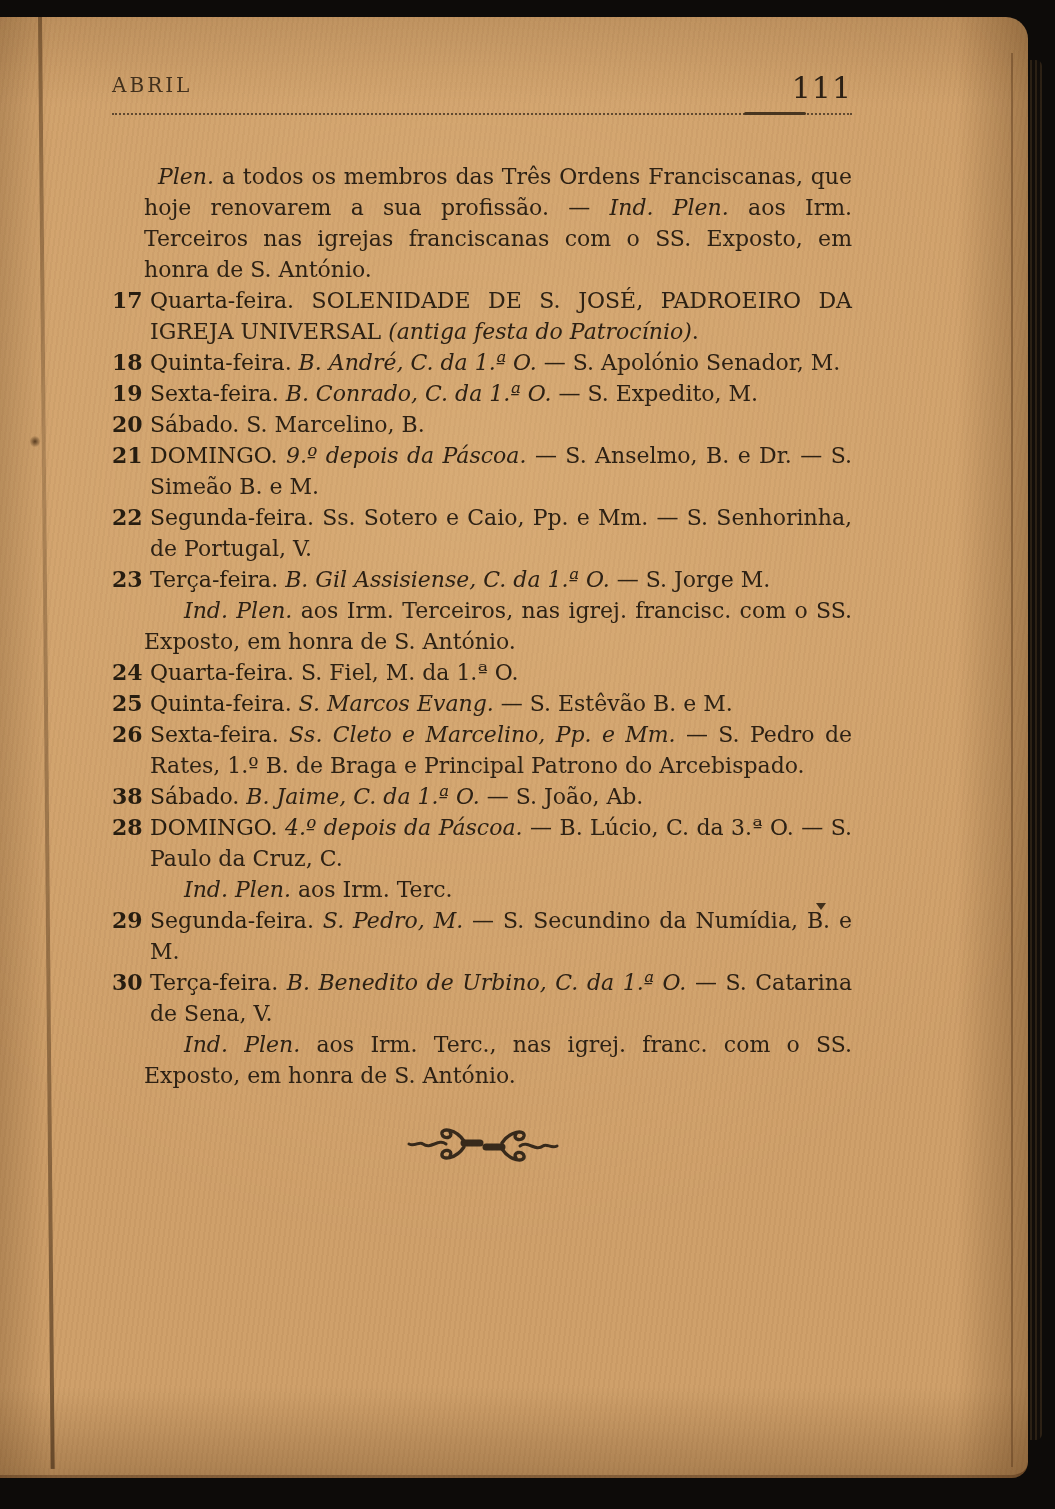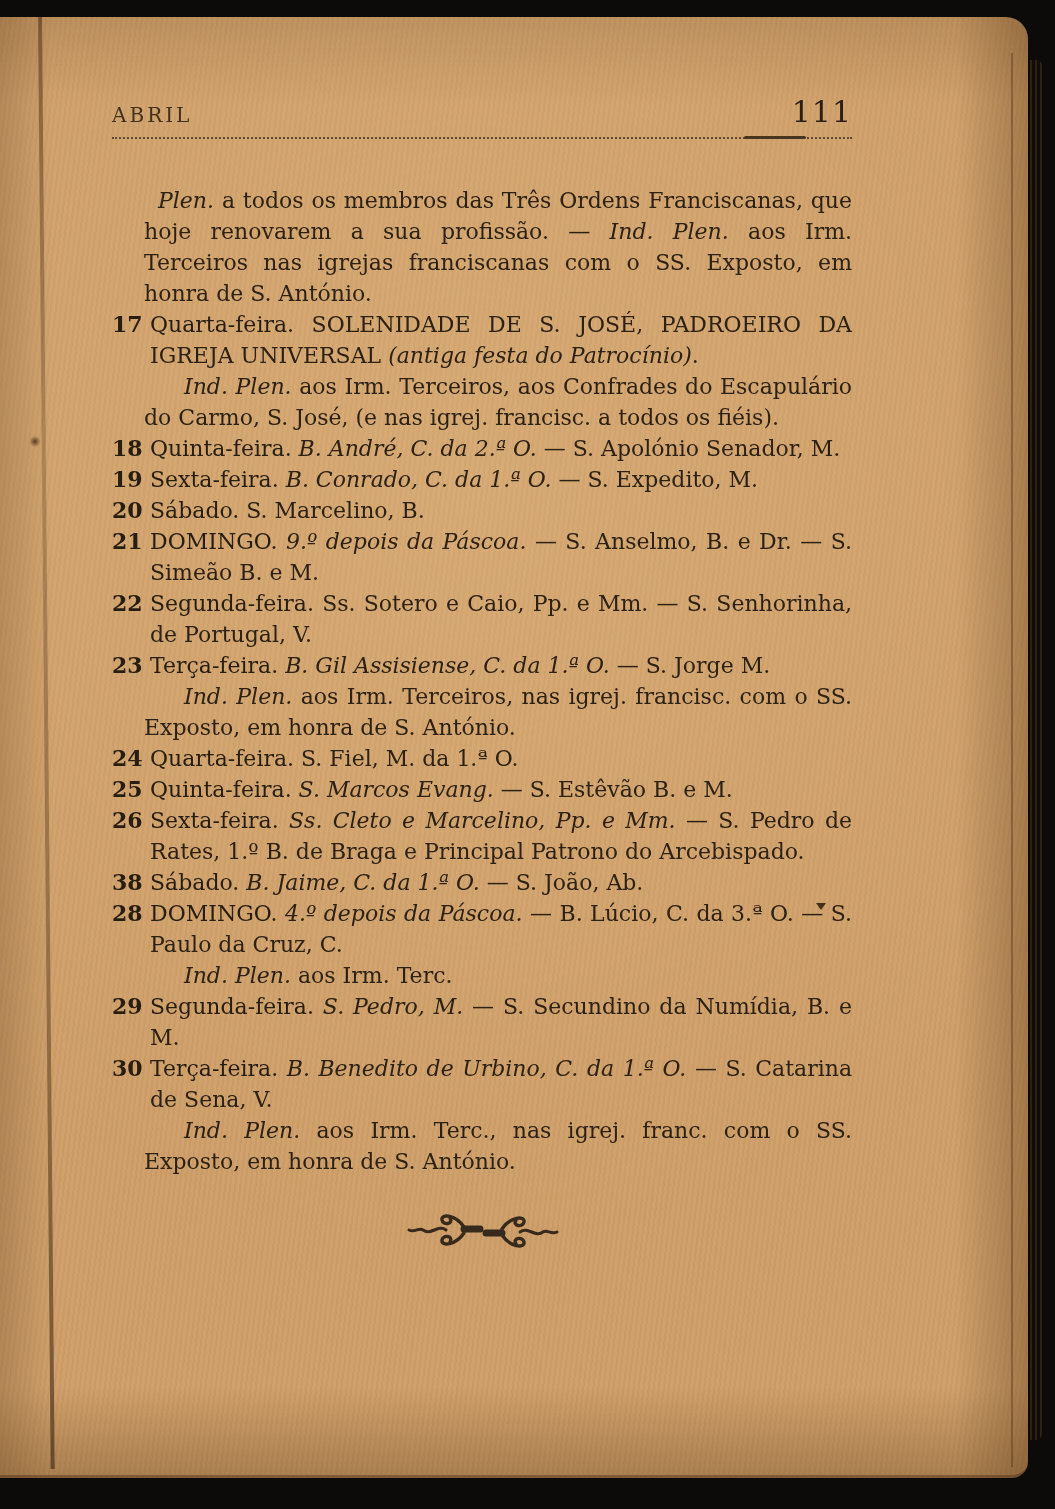--- a/index.html
+++ b/index.html
@@ -27,21 +27,21 @@
   .inner-edge{position:absolute;right:15px;top:36px;bottom:8px;width:2px;
         background:rgba(90,58,28,0.45);filter:blur(0.5px);}
   .smudge{position:absolute;left:30px;top:418px;width:10px;height:13px;border-radius:50%;
         background:radial-gradient(circle at 50% 50%, rgba(60,36,14,0.8), rgba(60,36,14,0) 70%);
         filter:blur(0.5px);}
   .mark-triangle{position:absolute;left:816px;top:886px;width:0;height:0;
         border-left:5px solid transparent;border-right:5px solid transparent;
         border-top:7px solid rgba(40,28,14,0.85);}
   
   .inner{width:740px;margin-left:112px;}
-  header.running{display:flex;justify-content:space-between;align-items:flex-end;margin-top:80px;gap:20px;}
+  header.running{display:flex;justify-content:space-between;align-items:flex-start;margin-top:56px;gap:20px;}
   .month{font-size:20px;letter-spacing:3px;color:#41301d;}
   .pageno{font-size:30px;letter-spacing:1px;color:#2b2015;line-height:1;}
   .rule{margin-top:10px;border-top:2px dotted #55402a;opacity:.9;position:relative;}
   .rule::after{content:"";position:absolute;right:46px;top:-3px;width:62px;height:3px;
         background:#392a18;border-radius:2px;}
   
   .content{margin-top:46px;font-size:22px;line-height:31px;color:#2d2114;
         text-align:justify;}
   .content p{margin:0;}
   .blk{overflow-wrap:break-word;}
@@ -67,22 +67,21 @@
     <div class="inner">
       <header class="running">
         <span class="month">ABRIL</span>
         <span class="pageno">111</span>
       </header>
       <div class="rule"></div>
 
       <div class="content" id="content">
           <p class="blk intro"><span class="runs"><span class="r-i">Plen.</span><span class="r-n"> a todos os membros das Três Ordens Franciscanas, que hoje renovarem a sua profissão. — </span><span class="r-i">Ind. Plen.</span><span class="r-n"> aos Irm. Terceiros nas igrejas franciscanas com o SS. Exposto, em honra de S. António.</span></span></p>
           <p class="blk entry"><b class="num">17</b><span class="runs"><span class="r-b">Quarta-feira.</span><span class="r-n"> SOLENIDADE DE S. JOSÉ, PADROEIRO DA IGREJA UNIVERSAL </span><span class="r-i">(antiga festa do Patrocínio)</span><span class="r-n">.</span></span></p>
-          <p class="blk sub"><span class="runs"><span class="r-i">Ind. Plen.</span><span class="r-n"> aos Irm. Terceiros, aos Confrades do Escapulário do Carmo, S. José, (e nas igrej. francisc. a todos os fiéis).</span></span></p>
-          <p class="blk entry"><b class="num">18</b><span class="runs"><span class="r-b">Quinta-feira.</span><span class="r-i"> B. André, C. da 2.ª O.</span><span class="r-n"> — S. Apolónio Senador, M.</span></span></p>
+          <p class="blk entry"><b class="num">18</b><span class="runs"><span class="r-b">Quinta-feira.</span><span class="r-i"> B. André, C. da 1.ª O.</span><span class="r-n"> — S. Apolónio Senador, M.</span></span></p>
           <p class="blk entry"><b class="num">19</b><span class="runs"><span class="r-b">Sexta-feira.</span><span class="r-i"> B. Conrado, C. da 1.ª O.</span><span class="r-n"> — S. Expedito, M.</span></span></p>
           <p class="blk entry"><b class="num">20</b><span class="runs"><span class="r-b">Sábado.</span><span class="r-n"> S. Marcelino, B.</span></span></p>
           <p class="blk entry"><b class="num">21</b><span class="runs"><span class="r-b">DOMINGO.</span><span class="r-i"> 9.º depois da Páscoa.</span><span class="r-n"> — S. Anselmo, B. e Dr. — S. Simeão B. e M.</span></span></p>
           <p class="blk entry"><b class="num">22</b><span class="runs"><span class="r-b">Segunda-feira.</span><span class="r-n"> Ss. Sotero e Caio, Pp. e Mm. — S. Senhorinha, de Portugal, V.</span></span></p>
           <p class="blk entry"><b class="num">23</b><span class="runs"><span class="r-b">Terça-feira.</span><span class="r-i"> B. Gil Assisiense, C. da 1.ª O.</span><span class="r-n"> — S. Jorge M.</span></span></p>
           <p class="blk sub"><span class="runs"><span class="r-i">Ind. Plen.</span><span class="r-n"> aos Irm. Terceiros, nas igrej. francisc. com o SS. Exposto, em honra de S. António.</span></span></p>
           <p class="blk entry"><b class="num">24</b><span class="runs"><span class="r-b">Quarta-feira.</span><span class="r-n"> S. Fiel, M. da 1.ª O.</span></span></p>
           <p class="blk entry"><b class="num">25</b><span class="runs"><span class="r-b">Quinta-feira.</span><span class="r-i"> S. Marcos Evang.</span><span class="r-n"> — S. Estêvão B. e M.</span></span></p>
           <p class="blk entry"><b class="num">26</b><span class="runs"><span class="r-b">Sexta-feira.</span><span class="r-i"> Ss. Cleto e Marcelino, Pp. e Mm.</span><span class="r-n"> — S. Pedro de Rates, 1.º B. de Braga e Principal Patrono do Arcebispado.</span></span></p>
           <p class="blk entry"><b class="num">38</b><span class="runs"><span class="r-b">Sábado.</span><span class="r-i"> B. Jaime, C. da 1.ª O.</span><span class="r-n"> — S. João, Ab.</span></span></p>

